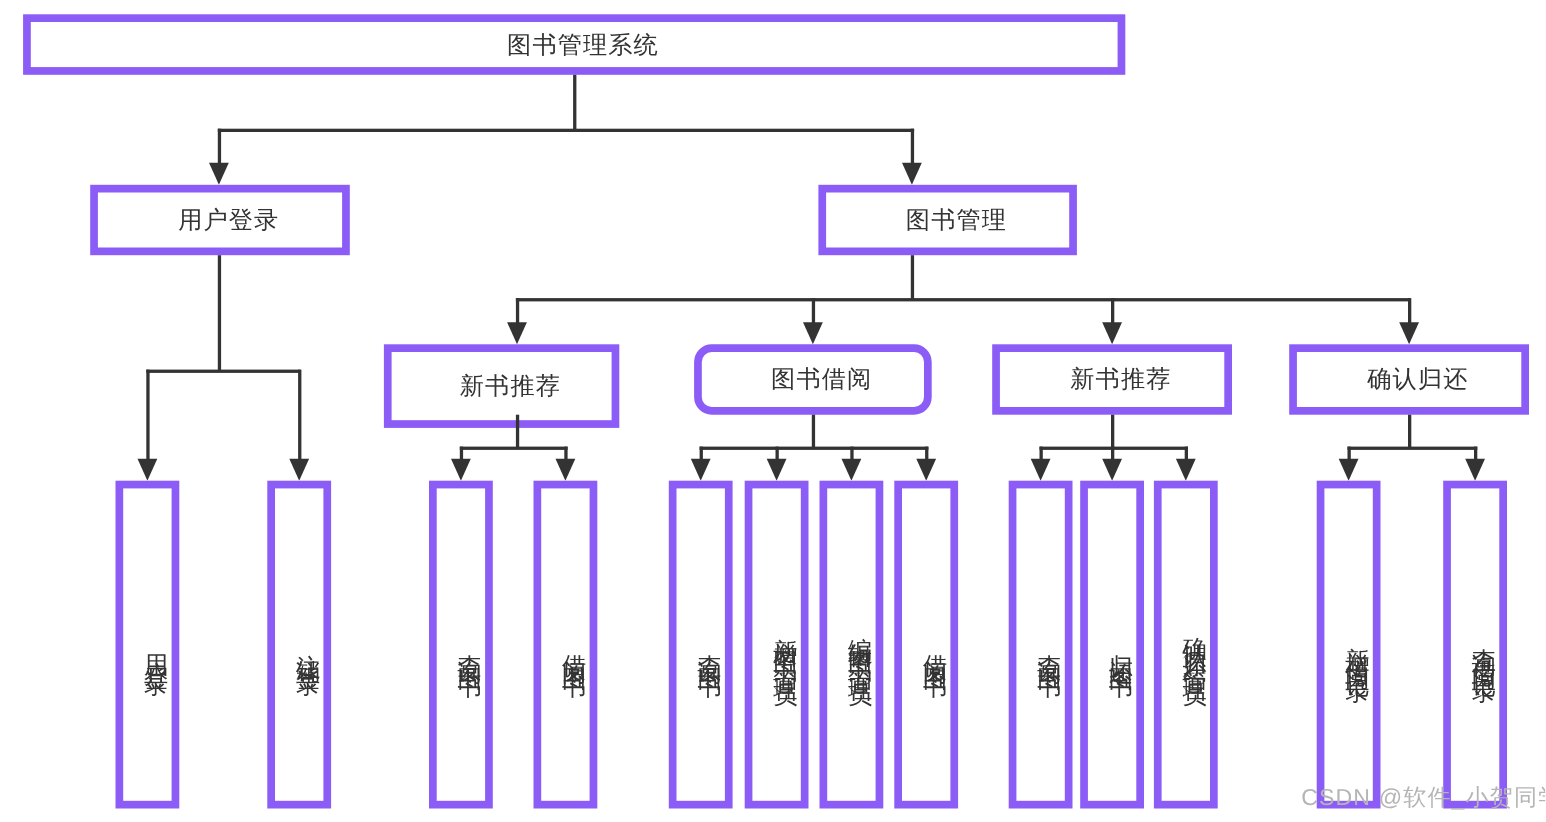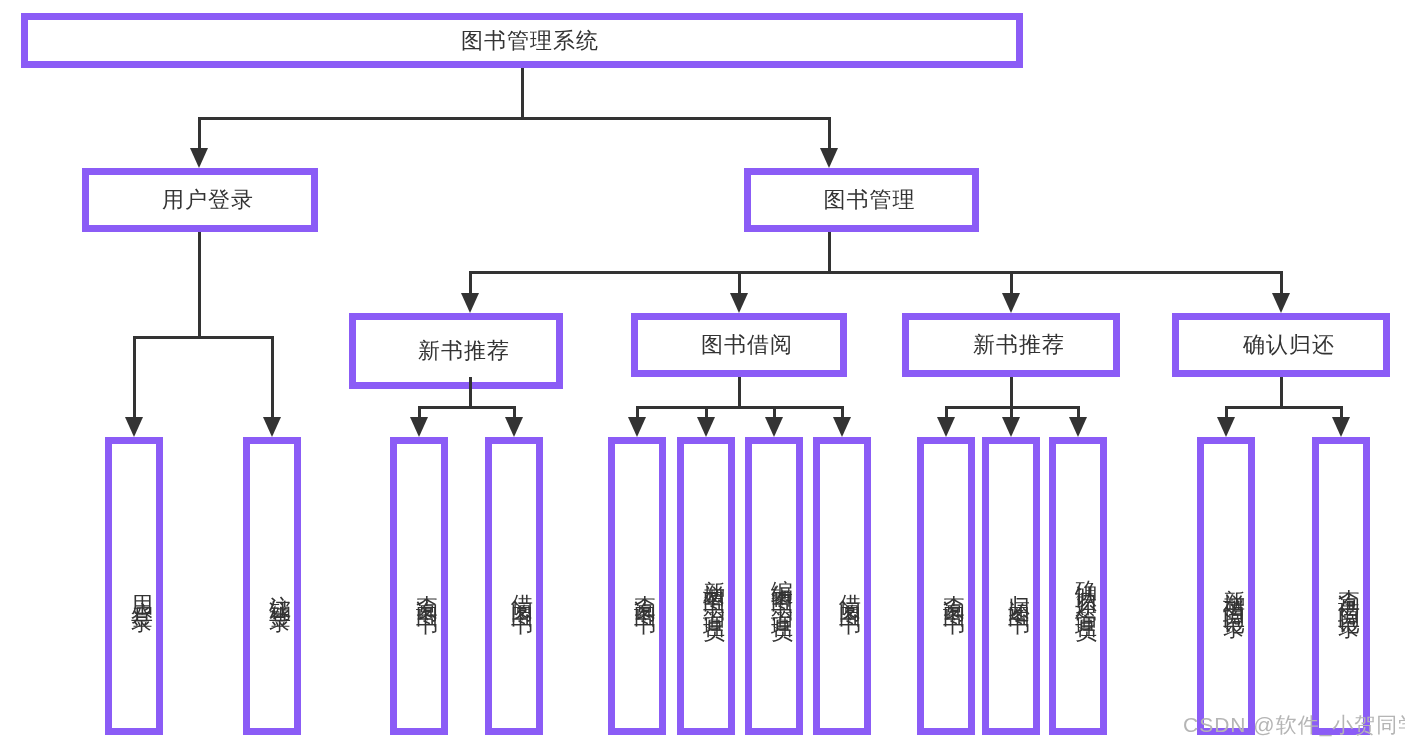--- a/index.html
+++ b/index.html
@@ -86,21 +86,21 @@
   <div class="line" style="left:469px; top:271px; width:3px; height:24px;"></div>
   <div class="arrow" style="left:461px; top:293px;"></div>
   <div class="line" style="left:738px; top:271px; width:3px; height:24px;"></div>
   <div class="arrow" style="left:730px; top:293px;"></div>
   <div class="line" style="left:1010px; top:271px; width:3px; height:24px;"></div>
   <div class="arrow" style="left:1002px; top:293px;"></div>
   <div class="line" style="left:1280px; top:271px; width:3px; height:24px;"></div>
   <div class="arrow" style="left:1272px; top:293px;"></div>
 
   <div class="box h-node" style="left:349px; top:313px; width:214px; height:76px;">新书推荐</div>
-  <div class="box h-node" style="left:631px; top:313px; width:216px; height:64px;">图书借阅</div>
+  <div class="box h-node" style="left:631px; top:313px; width:216px; height:64px;border-radius:16px;">图书借阅</div>
   <div class="box h-node" style="left:902px; top:313px; width:218px; height:64px;">新书推荐</div>
   <div class="box h-node" style="left:1172px; top:313px; width:218px; height:64px;">确认归还</div>
 
   <div class="line" style="left:469px; top:377px; width:3px; height:31px;"></div>
   <div class="line" style="left:418px; top:406px; width:98px; height:3px;"></div>
   <div class="line" style="left:418px; top:406px; width:3px; height:13px;"></div>
   <div class="arrow" style="left:410px; top:417px;"></div>
   <div class="line" style="left:513px; top:406px; width:3px; height:13px;"></div>
   <div class="arrow" style="left:505px; top:417px;"></div>
 

